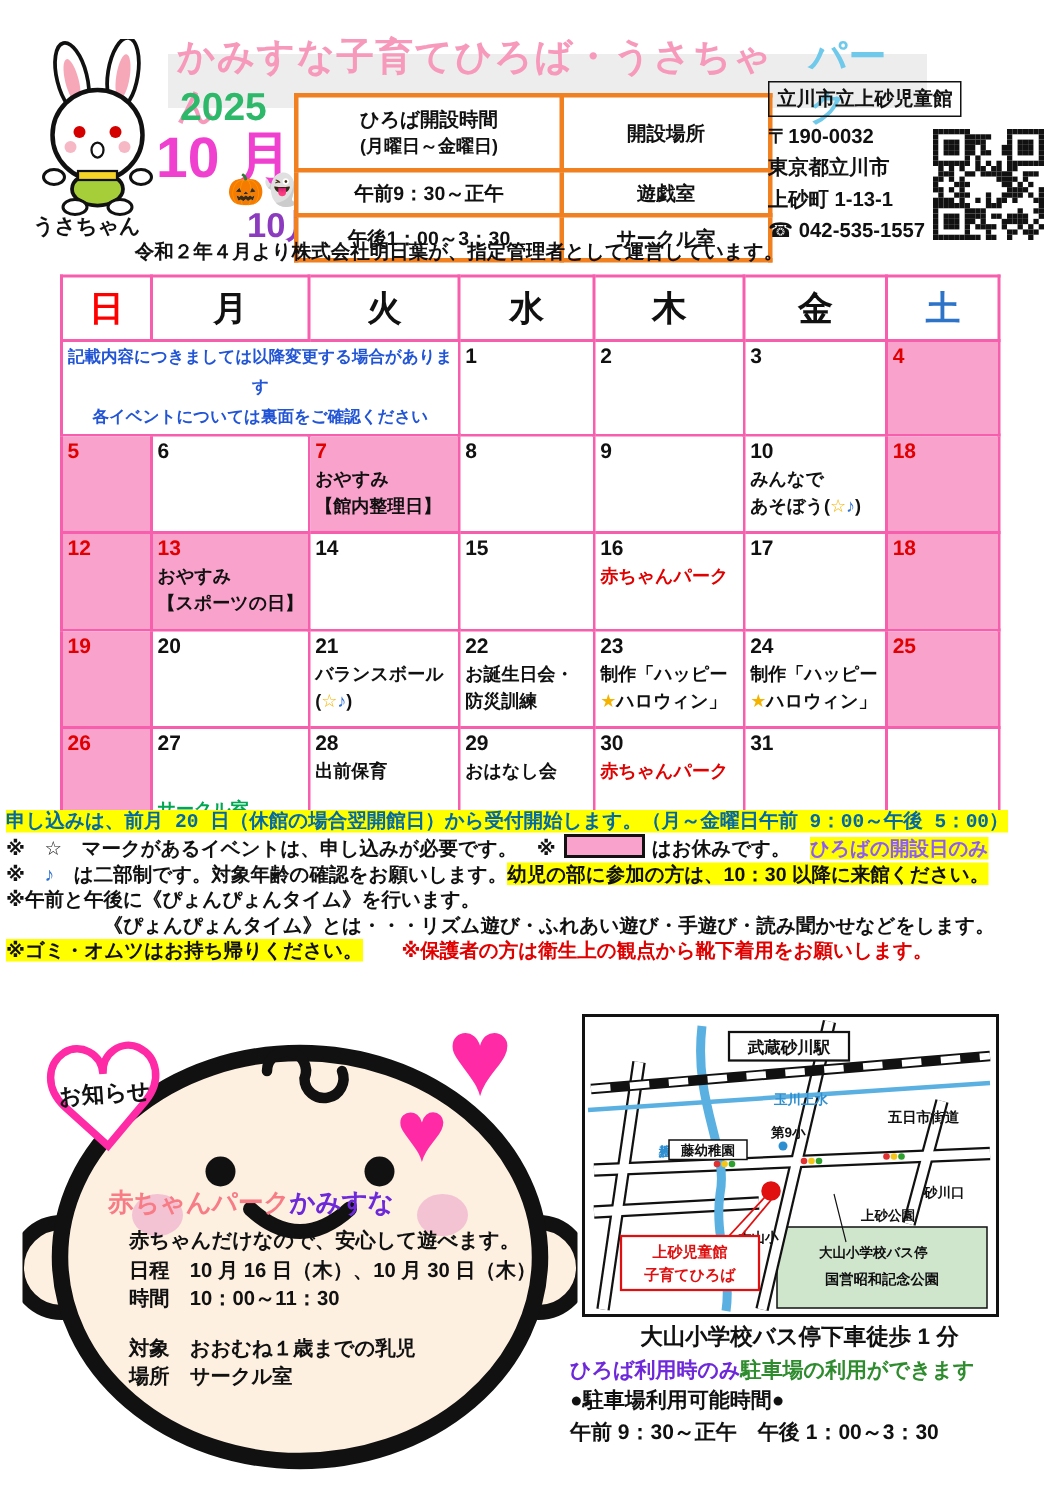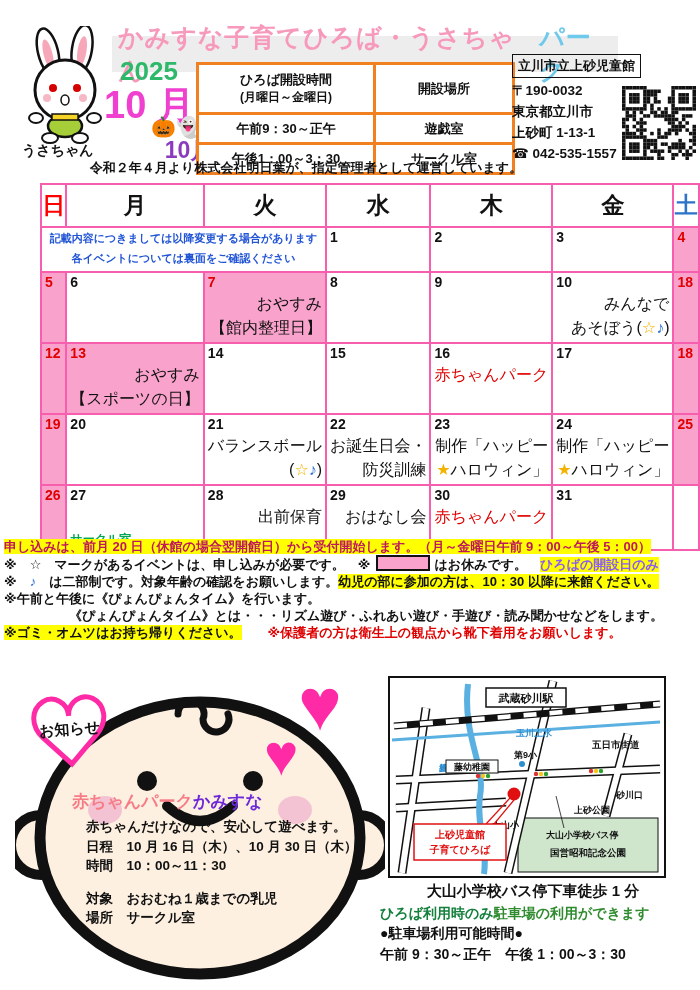--- a/index.html
+++ b/index.html
@@ -29,21 +29,21 @@
   .qr{left:622px;top:86px;width:74px;height:74px;background:#fff;}
   .manage-note{left:0;top:159px;width:612px;text-align:center;font-size:13px;font-weight:bold;}
 
   
   table.cal{border-collapse:collapse;table-layout:fixed;left:40px;top:183px;}
   .cal th{border:2px solid #f75fae;background:#fff;height:41px;font-size:23px;font-weight:bold;text-align:center;padding:0;}
   .cal td{border:2px solid #f75fae;background:#fff;vertical-align:top;padding:1px 3px;position:relative;}
   .cal td.off{background:#f9a2cc;}
   .daynum{font-size:14px;font-weight:bold;color:#111;line-height:1.25;}
   .off .daynum{color:#e00000;}
-  .ev{font-size:16px;font-weight:normal;color:#111;line-height:1.55;white-space:nowrap;text-align:right;}
+  .ev{font-size:12px;font-weight:bold;color:#111;line-height:1.55;white-space:nowrap;}
   .cellfoot{position:absolute;left:3px;bottom:1px;font-size:12px;font-weight:bold;}
   .notice-cell{font-size:11px;color:#2255d5;font-weight:bold;text-align:center;vertical-align:middle;line-height:1.8;}
 
   
   .notes{left:4px;top:538px;width:694px;}
   .note-line{font-size:13px;font-weight:bold;line-height:17px;white-space:nowrap;color:#111;}
   .swatch{display:inline-block;width:50px;height:12px;background:#f9a2cc;border:2px solid #111;
           vertical-align:-2px;margin:0 5px;}
 
   
@@ -517,21 +517,21 @@
           </td>
           <td>
             <div class="daynum">31</div>
           </td>
           <td></td>
         </tr>
       </tbody>
   </table>
 
   <div class="abs notes" id="notes">
-      <div class="note-line"><span style="color: #be185d; background: rgb(255, 255, 0);">申し込みは、前月 20 日（休館の場合翌開館日）から受付開始します。（月～金曜日午前 9：00～午後 5：00）</span></div>
+      <div class="note-line"><span style="color: #0369a1; background: rgb(255, 255, 0); font-family: Liberation Mono, monospace;">申し込みは、前月 20 日（休館の場合翌開館日）から受付開始します。（月～金曜日午前 9：00～午後 5：00）</span></div>
       <div class="note-line"><span>※　☆　マークがあるイベントは、申し込みが必要です。　※</span><span class="swatch"></span><span>はお休みです。　</span><span style="color: #8b5cf6; background: rgb(255, 255, 0);">ひろばの開設日のみ</span></div>
       <div class="note-line"><span>※　</span><span style="color: rgb(43, 111, 212);">♪</span><span>　は二部制です。対象年齢の確認をお願いします。</span><span style="background: rgb(255, 255, 0);">幼児の部に参加の方は、10：30 以降に来館ください。</span></div>
       <div class="note-line"><span>※午前と午後に《ぴょんぴょんタイム》を行います。</span></div>
       <div class="note-line"><span>　　　　　《ぴょんぴょんタイム》とは・・・リズム遊び・ふれあい遊び・手遊び・読み聞かせなどをします。</span></div>
       <div class="note-line"><span style="background: rgb(255, 255, 0);">※ゴミ・オムツはお持ち帰りください。</span><span>　　</span><span style="color: rgb(224, 0, 0);">※保護者の方は衛生上の観点から靴下着用をお願いします。</span></div>
     </div>
 
   <svg class="abs baby-wrap" viewBox="0 0 370 300">
     <circle cx="26" cy="165" r="30" fill="#fdf0e1" stroke="#111" stroke-width="10"></circle>
     <circle cx="344" cy="165" r="30" fill="#fdf0e1" stroke="#111" stroke-width="10"></circle>
@@ -623,18 +623,18 @@
     <circle cx="126" cy="118" r="6.5" fill="#e01010"></circle>
     <line x1="98" y1="148" x2="122" y2="122" stroke="#e01010" stroke-width="1.2"></line>
     <line x1="106" y1="148" x2="126" y2="124" stroke="#e01010" stroke-width="1.2"></line>
     <rect x="26" y="148" width="92" height="36" fill="#fff" stroke="#e01010" stroke-width="1.5"></rect>
     <text x="72" y="162" font-size="10" font-weight="bold" text-anchor="middle" fill="#e01010">上砂児童館</text>
     <text x="72" y="177" font-size="10" font-weight="bold" text-anchor="middle" fill="#e01010">子育てひろば</text>
   </svg>
 
   <div class="abs access">
     <div class="cap">大山小学校バス停下車徒歩 1 分</div>
-    <div class="pline" id="parking-line"><span style="color: #15803d;">ひろば利用時のみ</span><span style="color: rgb(46, 139, 46);">駐車場の利用ができます</span></div>
+    <div class="pline" id="parking-line"><span style="color: #6d28d9;">ひろば利用時のみ</span><span style="color: rgb(46, 139, 46);">駐車場の利用ができます</span></div>
     <div class="ph">●駐車場利用可能時間●</div>
     <div class="pt">午前 9：30～正午　午後 1：00～3：30</div>
   </div>
 
 </div>
 
 </body></html>

